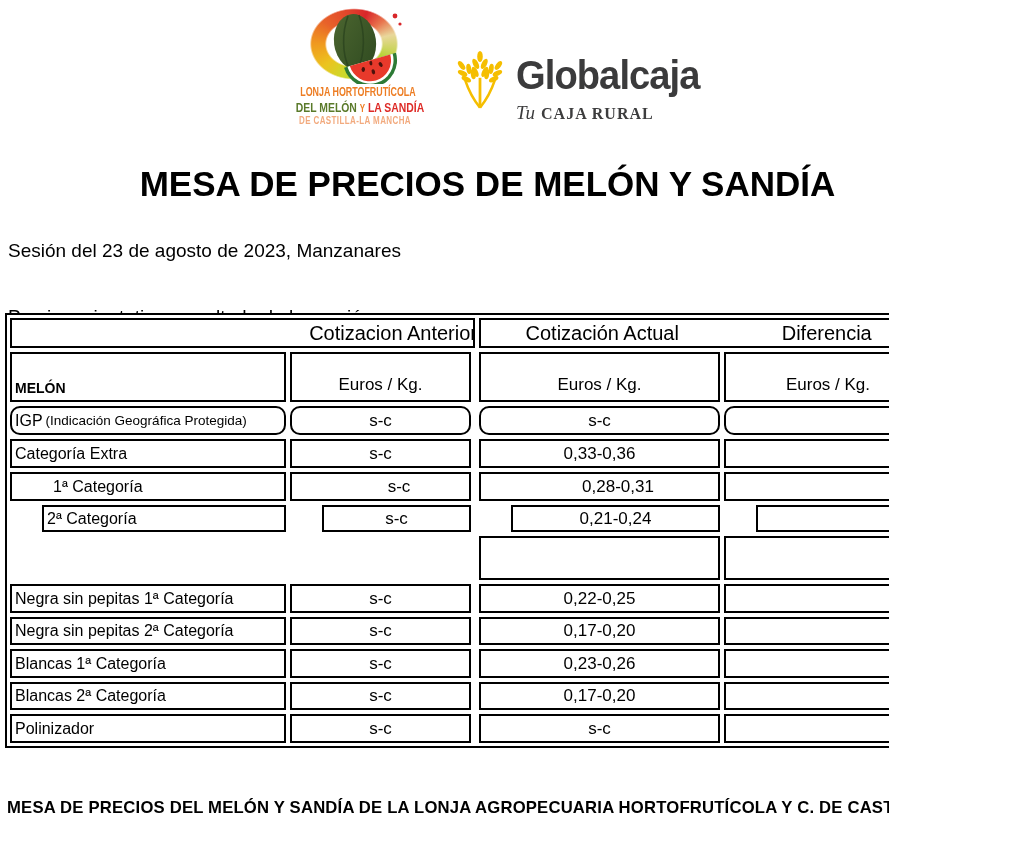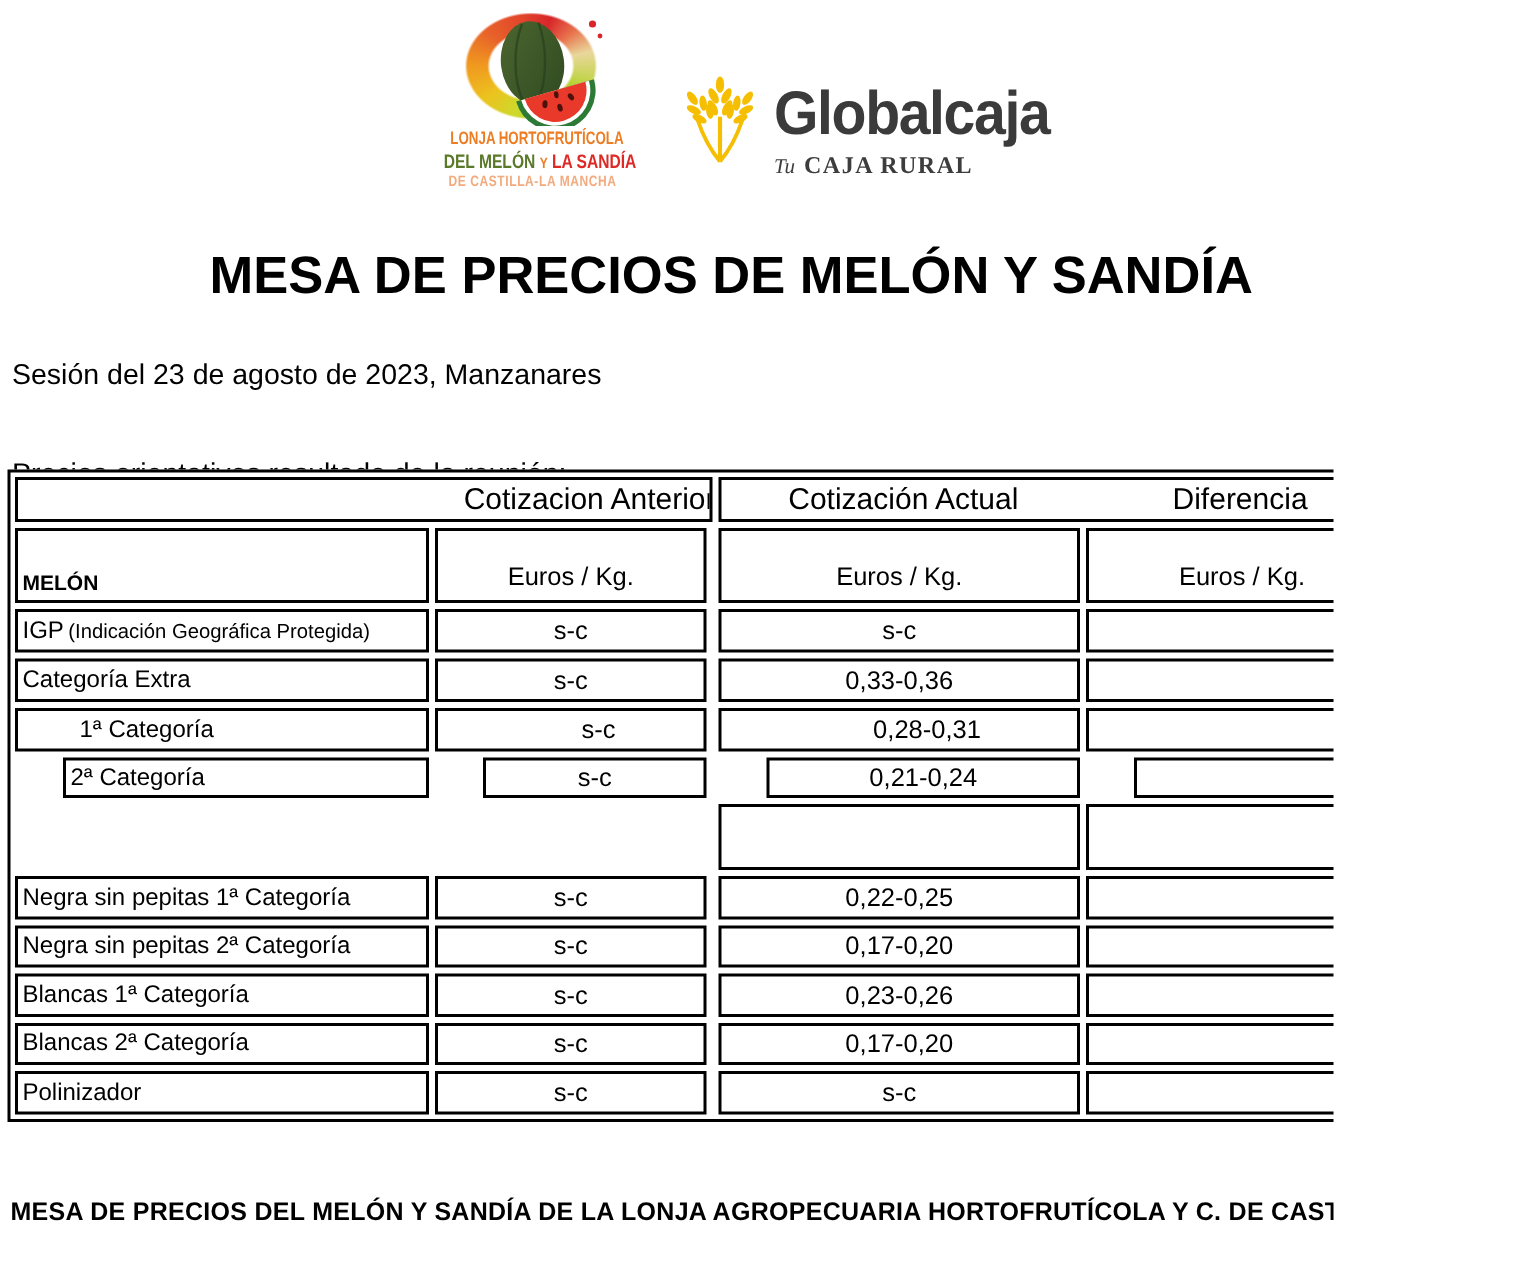--- a/index.html
+++ b/index.html
@@ -20,21 +20,21 @@
   .lt1{font-weight:bold;font-size:12px;white-space:nowrap;transform:scaleX(0.74);transform-origin:center;}
   .lt2{font-weight:bold;font-size:13px;white-space:nowrap;transform:scaleX(0.80);transform-origin:center;margin-top:2px;}
   .lt2 .y-sep{font-size:10px;}
   .lt3{font-size:10px;font-weight:bold;white-space:nowrap;transform:scaleX(0.80);transform-origin:center;margin-top:2px;letter-spacing:.5px;}
 
   .globalcaja{position:absolute;left:448px;top:44px;}
   .wheat{position:absolute;left:0;top:6px;}
   .gc-name{position:absolute;left:68px;top:8px;font-size:41px;font-weight:600;color:#3b3b3c;
            letter-spacing:-1px;transform:scaleX(0.93);transform-origin:left;white-space:nowrap;}
   .gc-tag{position:absolute;left:68px;top:58px;white-space:nowrap;color:#3d3d3e;}
-  .gc-tu{font-family:"Liberation Serif",serif;font-style:italic;font-size:14px;margin-right:6px;}
+  .gc-tu{font-family:"Liberation Serif",serif;font-style:italic;font-size:19px;margin-right:6px;}
   .gc-cr{font-family:"Liberation Serif",serif;font-weight:bold;font-size:16px;letter-spacing:1px;}
 
   
   .doc-title{position:absolute;left:0;top:141px;width:975px;text-align:center;
              font-size:35px;font-weight:bold;white-space:nowrap;}
   .session-line{position:absolute;left:8px;top:221px;font-size:19px;}
   .intro-line{position:absolute;left:8px;top:287px;font-size:19px;}
   .footer-line{position:absolute;left:7px;top:781px;font-size:17px;font-weight:bold;white-space:nowrap;
                letter-spacing:.2px;transform:scaleX(0.98);transform-origin:left;}
 
@@ -53,21 +53,21 @@
   .unit-cell{justify-content:center;align-items:flex-end;padding-bottom:5px;font-size:17px;}
   .hdr{font-size:20px;}
   .hdr-left{justify-content:flex-end;padding-right:0;}
   .hdr-left span{white-space:nowrap;margin-right:-4px;}
   .hdr-right{padding:0;}
   .hdr-right .h-act{display:block;width:54%;text-align:center;}
   .hdr-right .h-dif{display:block;width:46%;text-align:center;}
   .note{font-size:13.5px;margin-left:3px;}
   .c1{grid-column:1;} .c2{grid-column:2;} .c4{grid-column:4;} .c5{grid-column:5;}
   .span12{grid-column:1 / 4;} .span45{grid-column:4 / 6;}
-  .r1{grid-row:1;} .r2{grid-row:2;} .r3{grid-row:3;} .r4{grid-row:4;} .r5{grid-row:5;padding-left:41px;}
+  .r1{grid-row:1;} .r2{grid-row:2;} .r3{grid-row:3;border-radius:10px;} .r4{grid-row:4;} .r5{grid-row:5;padding-left:41px;}
   .r6{grid-row:6;margin-left:32px;} .r7{grid-row:7;} .r8{grid-row:8;} .r9{grid-row:9;} .r10{grid-row:10;}
   .r11{grid-row:11;} .r12{grid-row:12;}
 </style>
 </head>
 <body>
 
 <div class="page">
 
   <div class="lonja-logo">
     <div class="logo-art">

